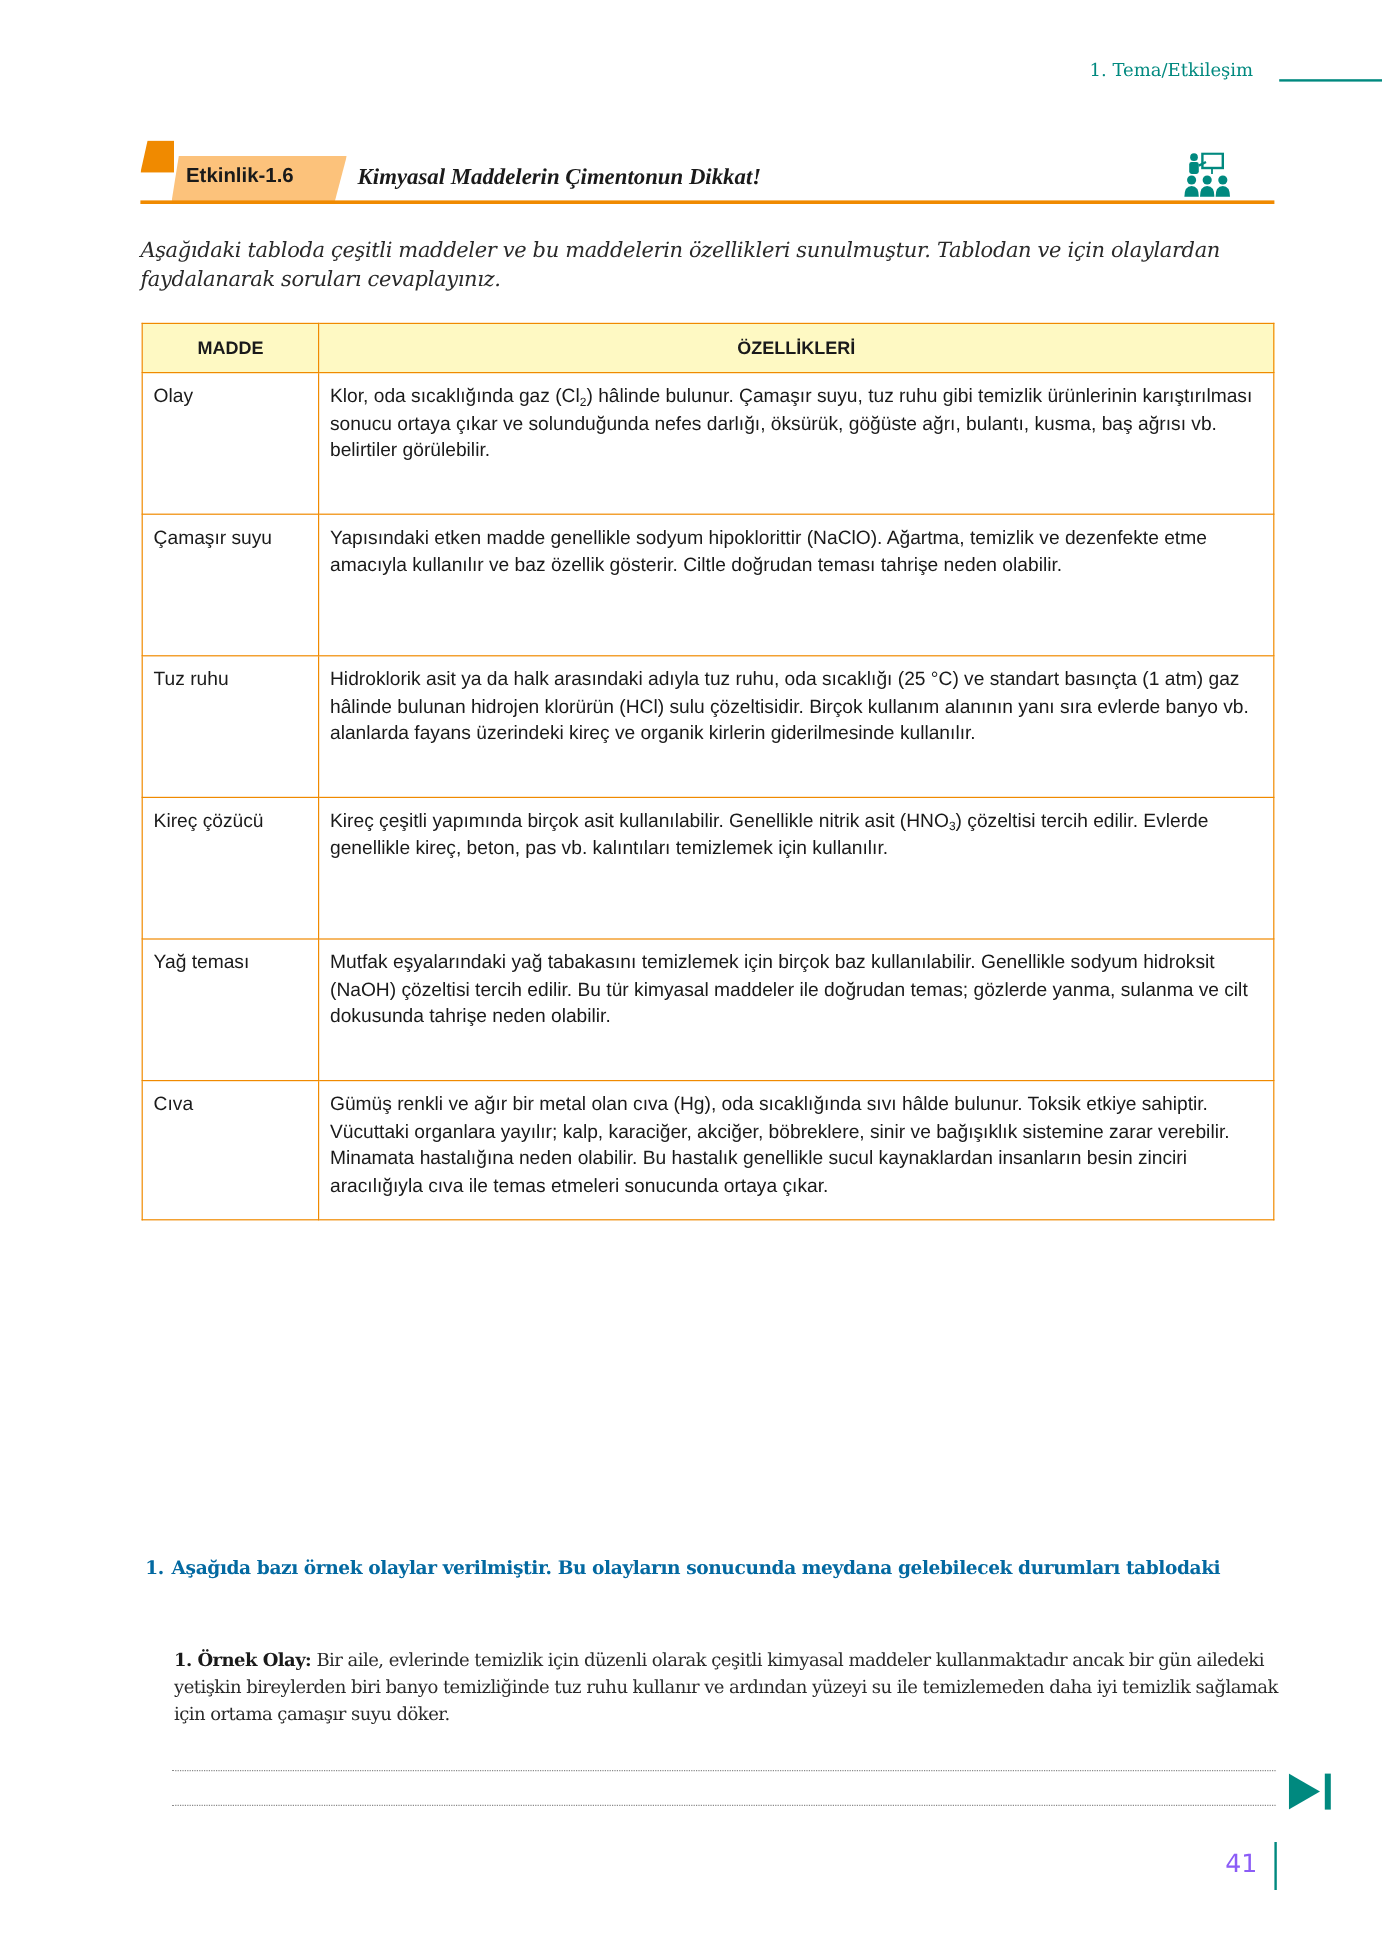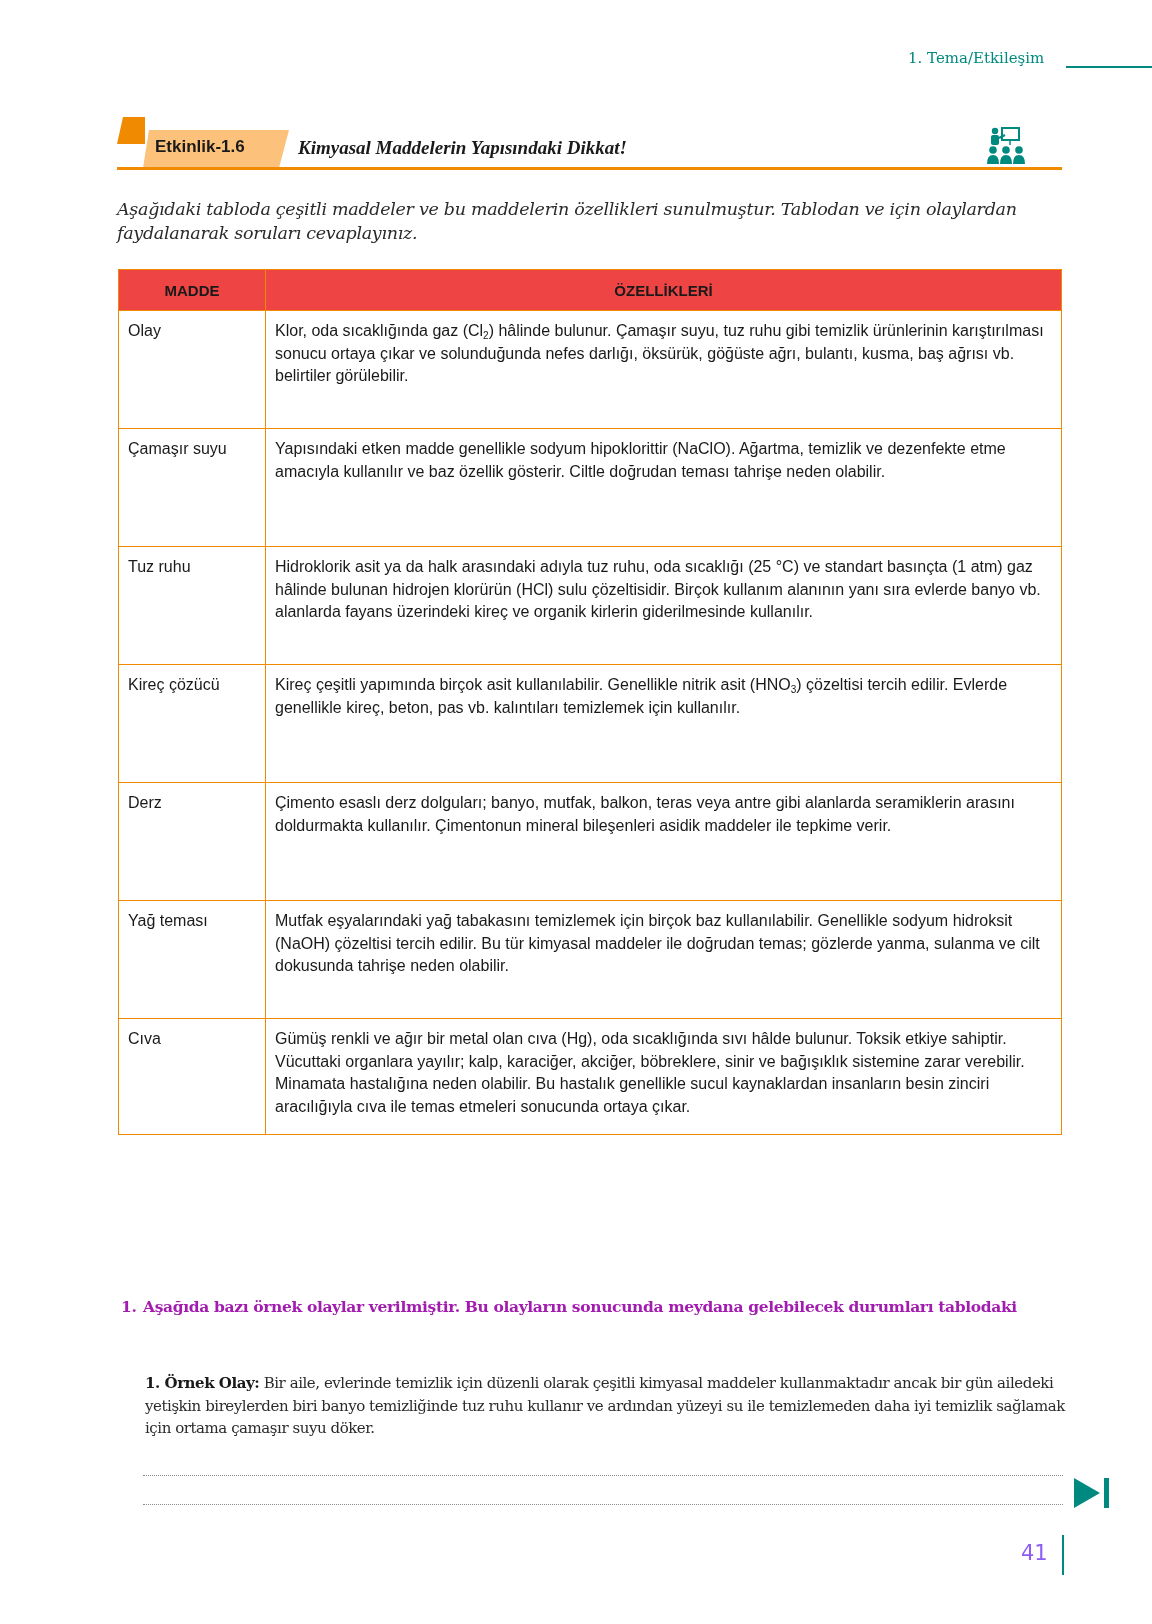--- a/index.html
+++ b/index.html
@@ -27,31 +27,31 @@
   .teacher-icon { left: 986px; top: 127px; width: 40px; height: 38px; }
 
   
   .intro { left: 117px; top: 197px; width: 945px; font-family: "DejaVu Serif", serif;
     font-style: italic; font-size: 17.5px; line-height: 24px; color: #2a2a2a; letter-spacing: -0.3px; }
 
   
   .tbl { left: 118px; top: 269px; width: 944px; border-collapse: collapse;
     font-family: "Liberation Sans", sans-serif; font-size: 16px; color: #1a1a1a; }
   .tbl td, .tbl th { border: 1.5px solid #f08a00; vertical-align: top; padding: 0; }
-  .tbl th { background: #ef4444; height: 40px; font-weight: bold; font-size: 15px;
+  .tbl th { background: #fef9c3; height: 40px; font-weight: bold; font-size: 15px;
     text-align: center; vertical-align: middle; }
   .tbl .c1 { width: 146px; }
   .tbl td .cell { padding: 9px 9px 0 9px; line-height: 22.5px; }
   .tbl tr.row td { height: 117px; }
   .tbl tr.row.last td { height: 115px; }
   sub { font-size: 10px; line-height: 0; vertical-align: -3px; }
 
   
   .q1 { left: 121px; top: 1295px; width: 945px; font-family: "DejaVu Serif", serif;
-    font-weight: bold; font-size: 15.5px; line-height: 23px; color: #a21caf; letter-spacing: -0.35px; }
+    font-weight: bold; font-size: 15.5px; line-height: 23px; color: #0369a1; letter-spacing: -0.35px; }
   .q1 .num { display: inline-block; width: 22px; }
   .q1 .cont { padding-left: 22px; }
 
   .example { left: 145px; top: 1372px; width: 920px; font-family: "DejaVu Serif", serif;
     font-size: 15px; line-height: 22.5px; color: #2a2a2a; letter-spacing: -0.45px; }
   .example b { color: #1a1a1a; }
 
   .dotline { left: 143px; width: 920px; height: 0; border-top: 1.5px dotted #8a8a8a; }
 
   .next-icon { left: 1074px; top: 1477px; width: 38px; height: 32px; }
@@ -62,21 +62,21 @@
 </style>
 </head>
 <body>
 
 <div class="abs running-title">1. Tema/Etkileşim</div>
 <div class="abs running-line"></div>
 
 <div class="abs orange-square"></div>
 <div class="abs activity-tag"></div>
 <div class="abs activity-tag-label">Etkinlik-1.6</div>
-<div class="abs activity-title">Kimyasal Maddelerin Yapısındaki Dikkat!</div>
+<div class="abs activity-title">Kimyasal Maddelerin Çimentonun Dikkat!</div>
 <svg class="abs teacher-icon" viewBox="0 0 40 38">
   <g fill="#00897f">
 
     <circle cx="9" cy="4" r="3.2"></circle>
     <rect x="5" y="8" width="8" height="10" rx="2"></rect>
 
     <rect x="16" y="1" width="17" height="12" fill="none" stroke="#00897f" stroke-width="2"></rect>
     <line x1="13" y1="11" x2="19" y2="8" stroke="#00897f" stroke-width="2"></line>
     <line x1="24" y1="13" x2="24" y2="18" stroke="#00897f" stroke-width="1.5"></line>
 
@@ -127,28 +127,20 @@
     <tr class="row">
       <td class="c1">
           <div class="cell">Kireç çözücü</div>
         </td>
       <td>
           <div class="cell"><span>Kireç çeşitli yapımında birçok asit kullanılabilir. Genellikle nitrik asit (HNO</span><sub>3</sub><span>) çözeltisi tercih edilir. Evlerde genellikle kireç, beton, pas vb. kalıntıları temizlemek için kullanılır.</span></div>
         </td>
     </tr>
     <tr class="row">
       <td class="c1">
-          <div class="cell">Derz</div>
-        </td>
-      <td>
-          <div class="cell">Çimento esaslı derz dolguları; banyo, mutfak, balkon, teras veya antre gibi alanlarda seramiklerin arasını doldurmakta kullanılır. Çimentonun mineral bileşenleri asidik maddeler ile tepkime verir.</div>
-        </td>
-    </tr>
-    <tr class="row">
-      <td class="c1">
           <div class="cell">Yağ teması</div>
         </td>
       <td>
           <div class="cell">Mutfak eşyalarındaki yağ tabakasını temizlemek için birçok baz kullanılabilir. Genellikle sodyum hidroksit (NaOH) çözeltisi tercih edilir. Bu tür kimyasal maddeler ile doğrudan temas; gözlerde yanma, sulanma ve cilt dokusunda tahrişe neden olabilir.</div>
         </td>
     </tr>
     <tr class="row last">
       <td class="c1">
           <div class="cell">Cıva</div>
         </td>

